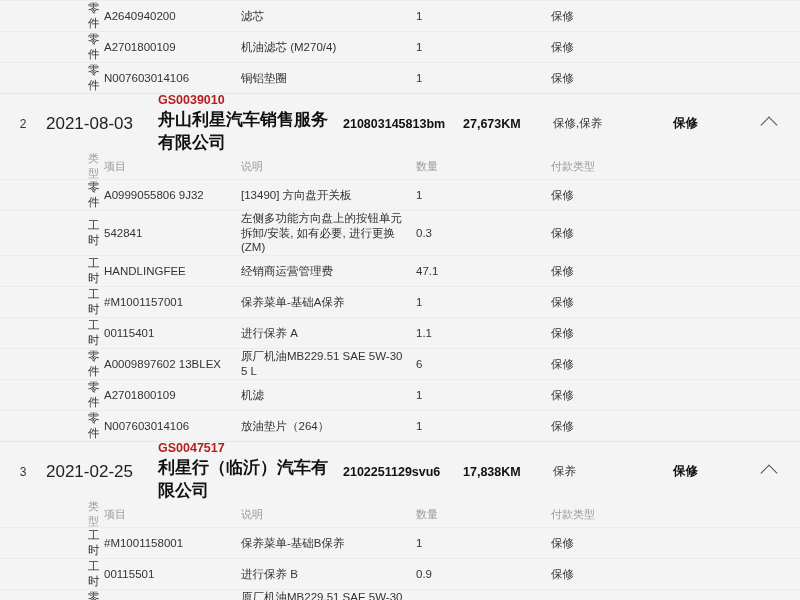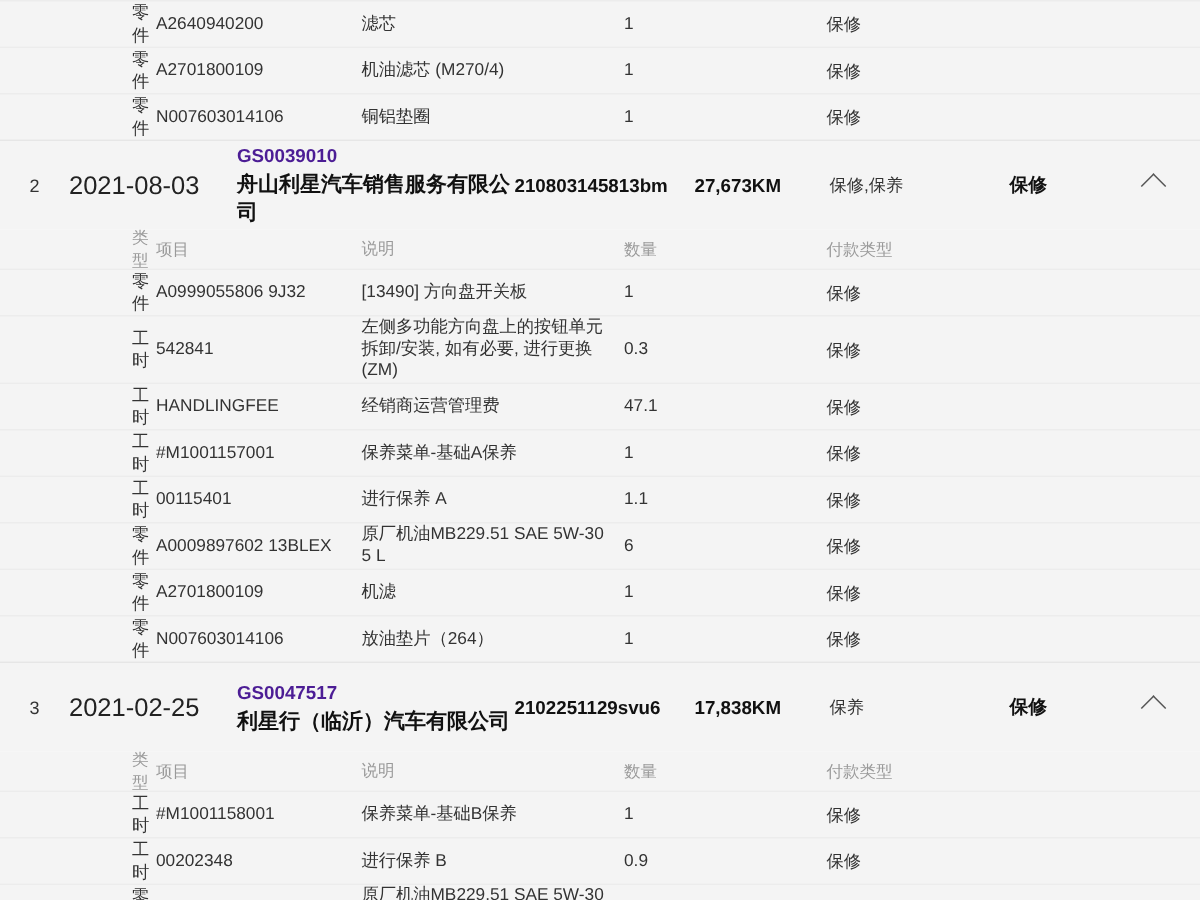--- a/index.html
+++ b/index.html
@@ -39,26 +39,26 @@
     color: #222;
     flex: none;
   }
   .gh-shop {
     width: 185px;
     flex: none;
     line-height: 1.35;
   }
   .gh-shop .code {
     font-size: 12.5px;
-    color: #4c1d95;
+    color: #b91c1c;
     font-weight: bold;
     display: block;
   }
   .gh-shop .name {
-    font-size: 14px;
+    font-size: 17px;
     color: #111;
     font-weight: bold;
     display: block;
   }
   .gh-order {
     width: 120px;
     font-size: 12.5px;
     color: #111;
     font-weight: bold;
     flex: none;
@@ -273,21 +273,21 @@
       </div>
       <div class="item-row">
         <div class="kindcell">工时</div>
         <div class="itemcell">#M1001158001</div>
         <div class="desccell">保养菜单-基础B保养</div>
         <div class="qtycell">1</div>
         <div class="paycell">保修</div>
       </div>
       <div class="item-row">
         <div class="kindcell">工时</div>
-        <div class="itemcell">00202348</div>
+        <div class="itemcell">00115501</div>
         <div class="desccell">进行保养 B</div>
         <div class="qtycell">0.9</div>
         <div class="paycell">保修</div>
       </div>
       <div class="item-row">
         <div class="kindcell">零件</div>
         <div class="itemcell">A0009897602 11BLEX</div>
         <div class="desccell">原厂机油MB229.51 SAE 5W-30 1 L</div>
         <div class="qtycell">6</div>
         <div class="paycell">保修</div>

